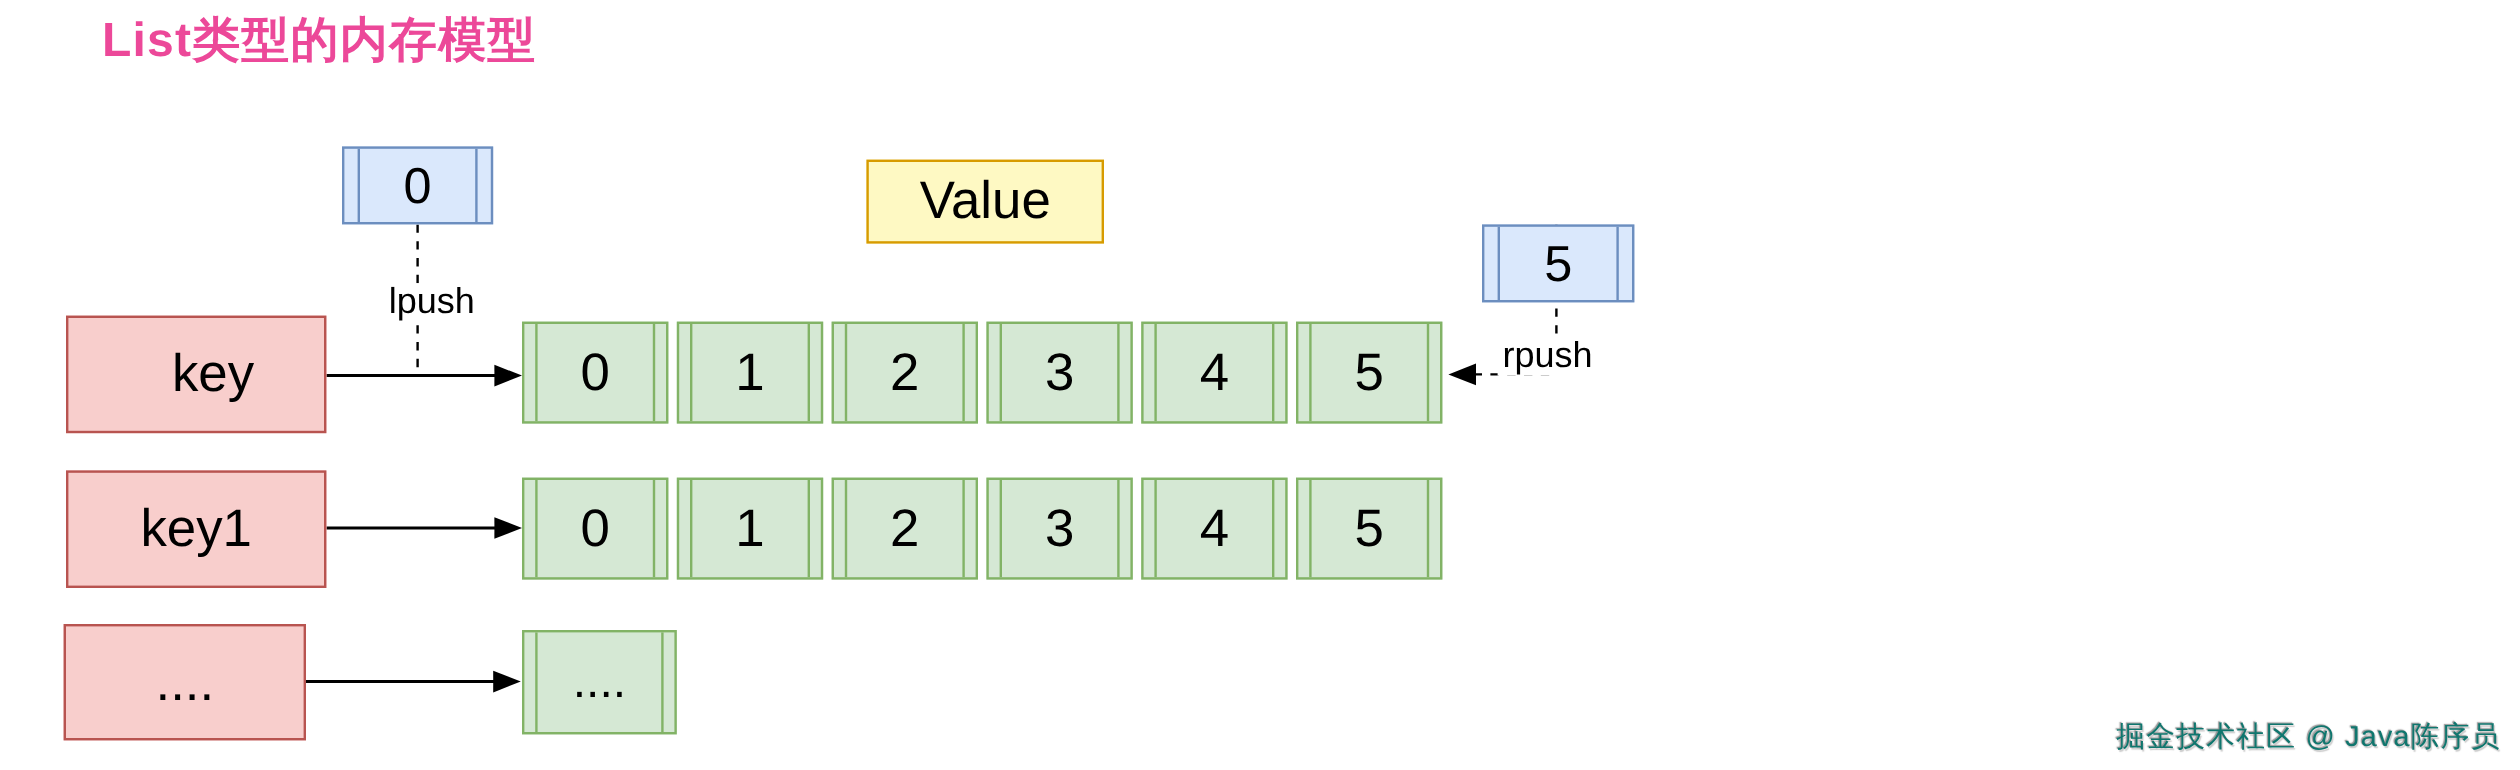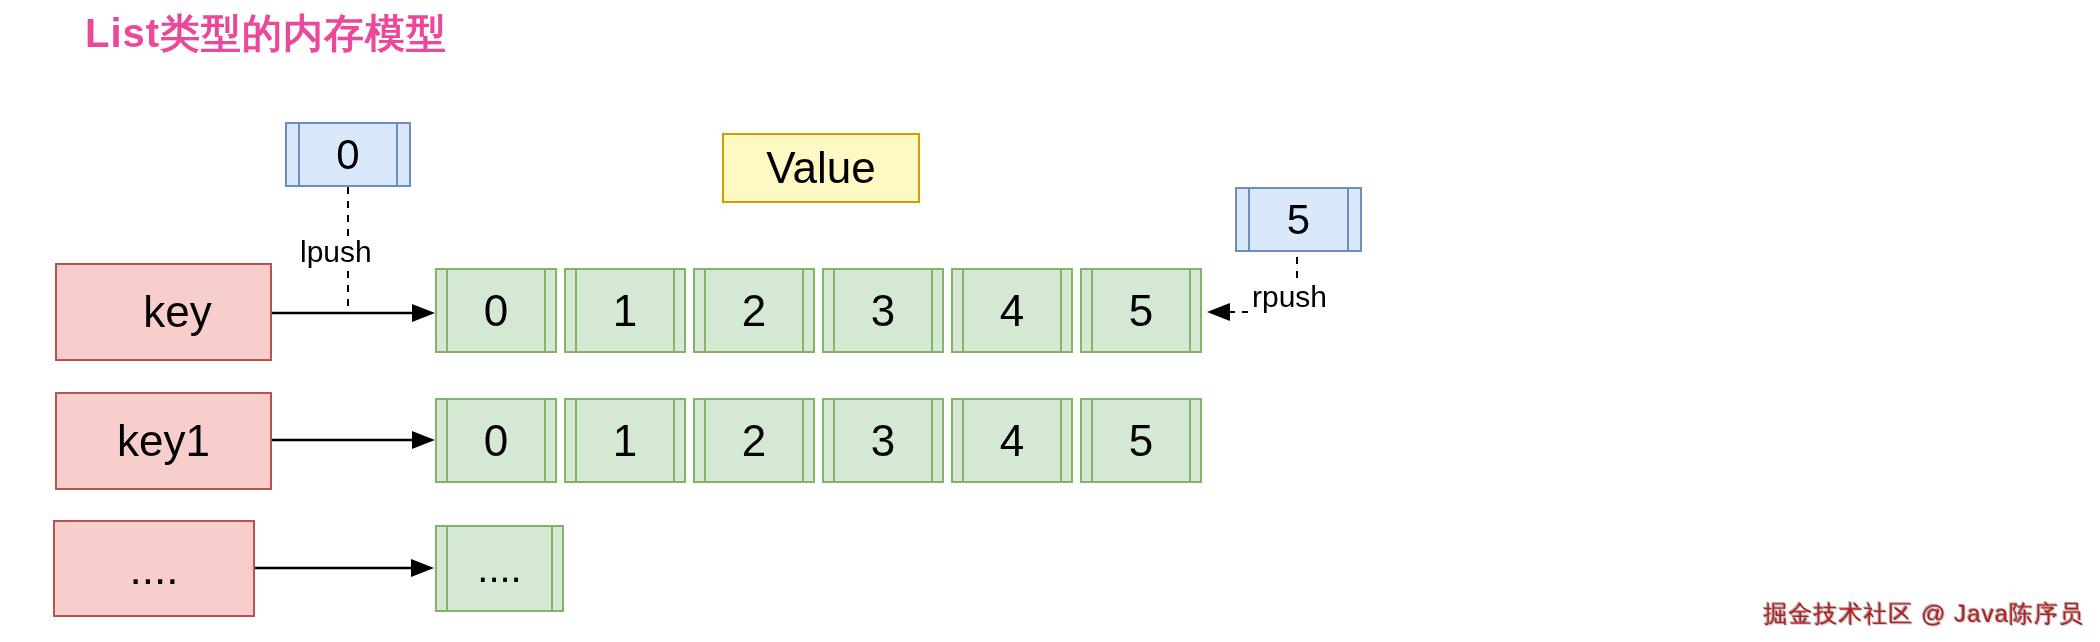--- a/index.html
+++ b/index.html
@@ -58,21 +58,21 @@
     position:absolute;left:0;top:0;width:2100px;height:642px;
     pointer-events:none;
   }
   .line-label{
     position:absolute;background:#ffffff;padding:0 4px;
     font-size:30px;color:#000;line-height:1.05;
   }
   .watermark{
     position:absolute;right:16px;bottom:12px;
     font-size:24px;letter-spacing:1px;
-    color:#b91c1c;
+    color:#0f766e;
     text-shadow:-1px -1px 1px #8f8f8f, 1px 1px 1px #c9c9c9;
   }
 </style>
 </head>
 <body>
 
 <div class="canvas">
 
   <div class="title">List类型的内存模型</div>
 
@@ -107,21 +107,21 @@
   </div>
 
   <div class="box orange" style="left:722px;top:133px;width:198px;height:70px;">
     <span>Value</span>
   </div>
 
   <div class="box process blue" style="left:1235px;top:122px;width:127px;height:65px;">
     <span>5</span>
   </div>
 
-  <div class="line-label" style="left:296px;top:236px;">lpush</div>
+  <div class="line-label" style="left:320px;top:236px;">lpush</div>
   <div class="line-label" style="left:1248px;top:281px;">rpush</div>
 
   <div class="box pink" style="left:55px;top:263px;width:217px;height:98px;padding-left:28px;">
     <span>key</span>
   </div>
   <div class="box pink" style="left:55px;top:392px;width:217px;height:98px;">
     <span>key1</span>
   </div>
   <div class="box pink" style="left:53px;top:520px;width:202px;height:97px;">
     <span>....</span>

